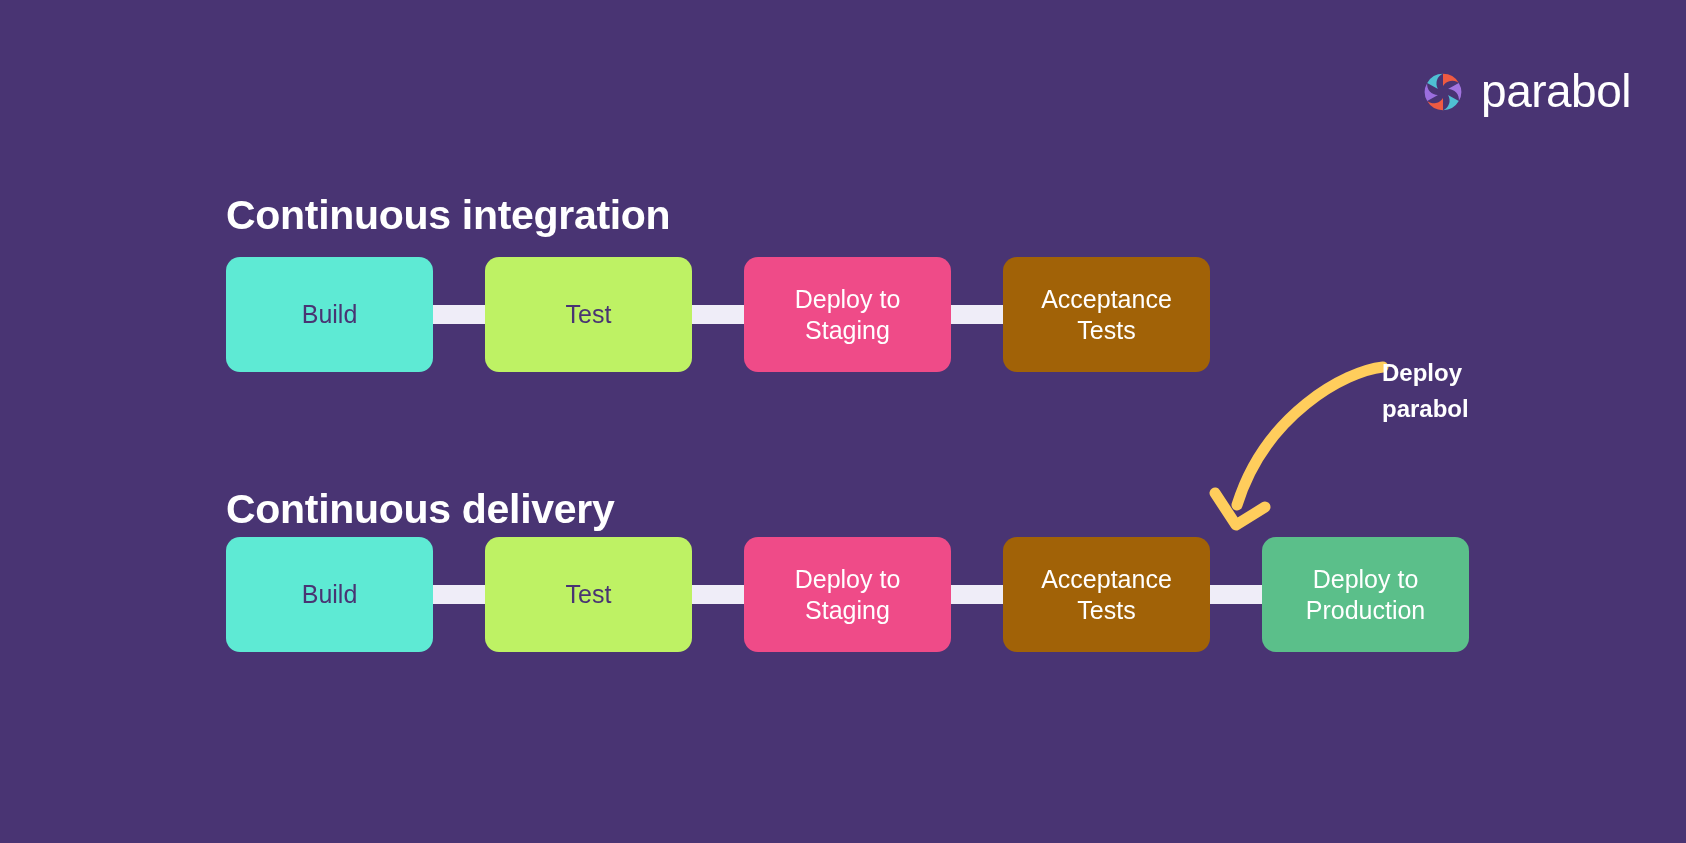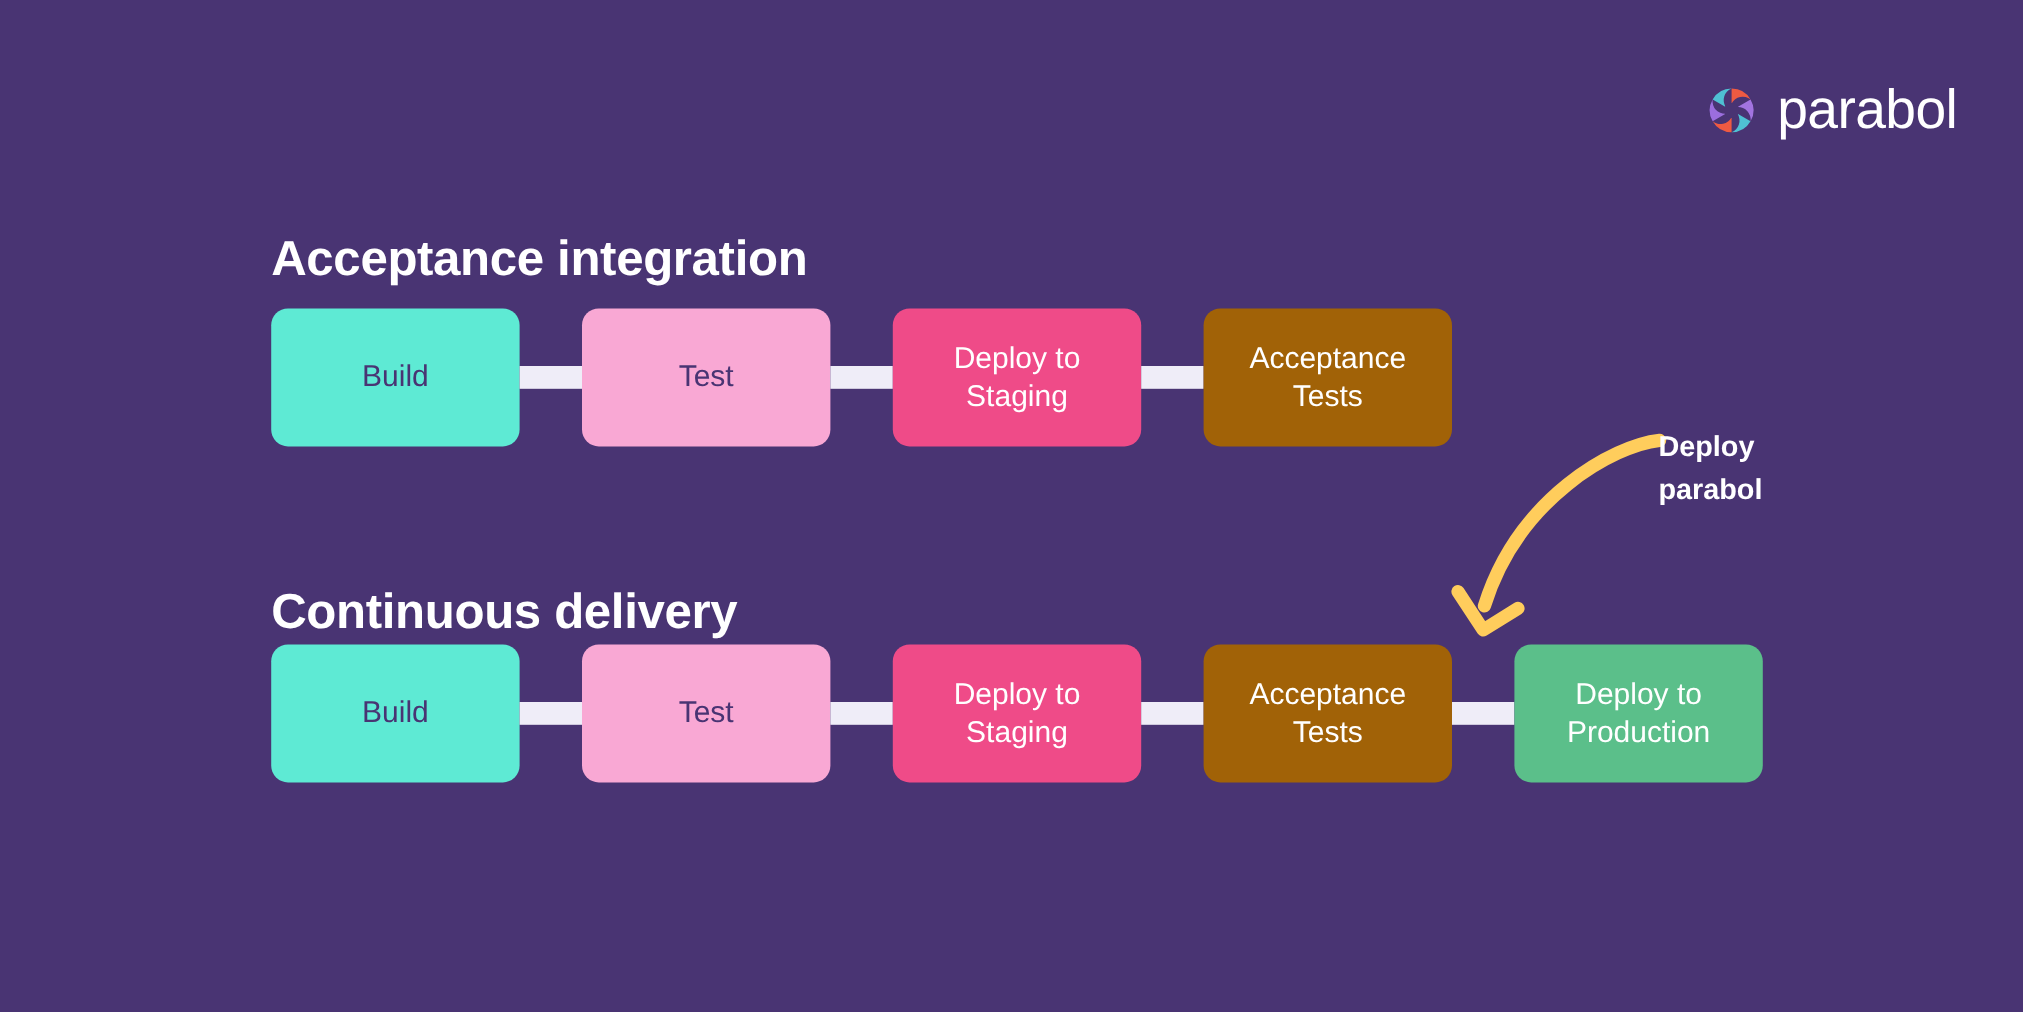--- a/index.html
+++ b/index.html
@@ -85,21 +85,21 @@
 
   .connector {
     width: 52px;
     height: 19px;
     background: #efedf8;
     flex: 0 0 auto;
   }
 
   
   .stage.build       { background: #5eead4; color: #493473; }
-  .stage.test        { background: #f9a8d4; color: #493473; }
+  .stage.test        { background: #bef264; color: #493473; }
   .stage.staging     { background: #ef4b88; color: #ffffff; }
   .stage.acceptance  { background: #a16207; color: #ffffff; }
   .stage.production  { background: #5bbf8a; color: #ffffff; }
 
   
   .annotation {
     position: absolute;
     left: 1382px;
     top: 355px;
     color: #ffffff;
@@ -130,21 +130,21 @@
         <path d="M32.9,19 A38,38 0 0,1 0,38 A22,22 0 0,0 10.4,6 Z" fill="#4fc0d3"></path>
         <path d="M0,38 A38,38 0 0,1 -32.9,19 A22,22 0 0,0 0,12 Z" fill="#ef5a42"></path>
         <path d="M-32.9,19 A38,38 0 0,1 -32.9,-19 A22,22 0 0,0 -10.4,6 Z" fill="#9b6ede"></path>
         <path d="M-32.9,-19 A38,38 0 0,1 0,-38 A22,22 0 0,0 -10.4,-6 Z" fill="#4fc0d3"></path>
         <circle r="13" fill="#493473"></circle>
       </g>
     </svg>
     <span class="brand-word">parabol</span>
   </div>
 
-  <h2 class="section-title title-ci">Acceptance integration</h2>
+  <h2 class="section-title title-ci">Continuous integration</h2>
 
   <div class="pipeline pipeline-ci">
     <div class="stage build">
       <span class="stage-label">Build</span>
     </div>
     <div class="connector"></div>
     <div class="stage test">
       <span class="stage-label">Test</span>
     </div>
     <div class="connector"></div>

